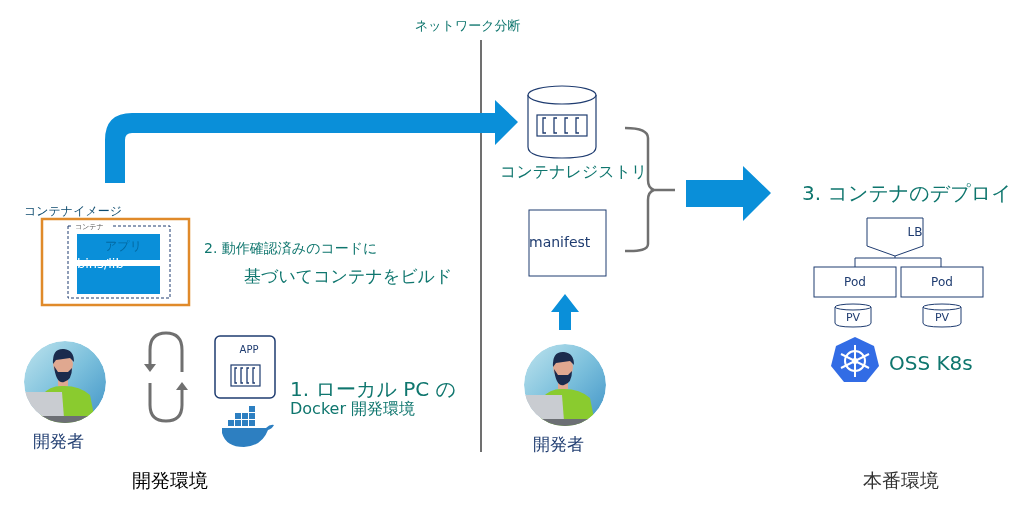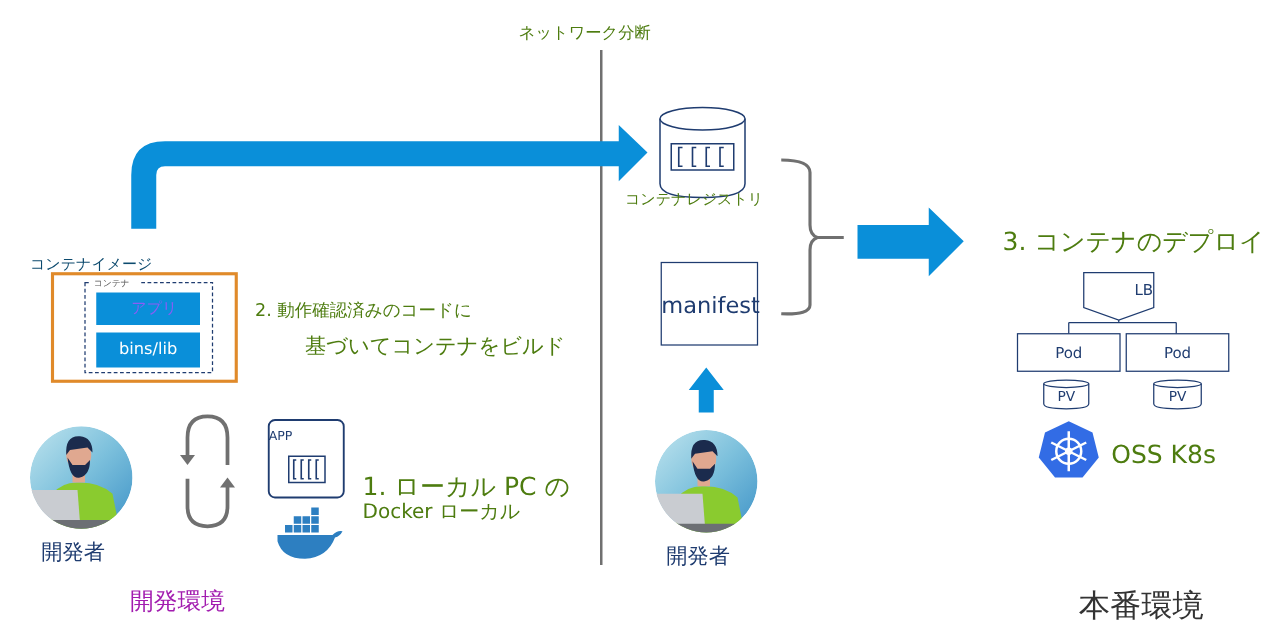--- a/index.html
+++ b/index.html
@@ -1,19 +1,19 @@
 <!DOCTYPE html>
 <html><head>
 <meta charset="utf-8">
 <style>
   html, body { margin:0; padding:0; background:#ffffff; }
   body { width:1024px; height:510px; position:relative; overflow:hidden;
          font-family:"DejaVu Sans", "Liberation Sans", sans-serif; }
   #canvas { position:absolute; left:0; top:0; width:1024px; height:510px; }
-  .txt-gray { color:#4d7c0f; }
+  .txt-gray { color:#0f766e; }
   .txt-navy { color:#1f3c70; }
   .t { position:absolute; white-space:nowrap; }
 </style>
 </head>
 <body>
 
 <svg id="canvas" viewBox="0 0 1024 510" xmlns="http://www.w3.org/2000/svg">
   <defs>
     <linearGradient id="avbg" x1="0" y1="0" x2="1" y2="1">
       <stop offset="0" stop-color="#bfe4ee"></stop>
@@ -131,38 +131,38 @@
       <line x1="841" y1="368" x2="869" y2="354"></line>
     </g>
     <circle cx="855" cy="361" r="3" fill="#fff"></circle>
   </g>
 </svg>
 
 <div class="t txt-gray" style="left:415px;top:17px;font-size:13px;">ネットワーク分断</div>
 
 <div class="t" style="left:24px;top:203px;font-size:12px;color:#0c4a6e;">コンテナイメージ</div>
 <div class="t" style="left:75px;top:222px;font-size:7px;color:#555;">コンテナ</div>
-<div class="t" style="left:77px;top:238px;width:93px;text-align:center;font-size:12px;color:#8b5cf6;">アプリ</div>
-<div class="t" style="left:77px;top:272px;width:83px;text-align:center;font-size:13px;color:#fff;">bins/lib</div>
+<div class="t" style="left:77px;top:238px;width:93px;text-align:center;font-size:12px;color:#0369a1;">アプリ</div>
+<div class="t" style="left:77px;top:256px;width:83px;font-size:13px;color:#fff;">bins/lib</div>
 
 <div class="t txt-gray" style="left:204px;top:240px;font-size:14px;">2. 動作確認済みのコードに</div>
 <div class="t txt-gray" style="left:204px;top:265px;font-size:17px;margin-left:40px;">基づいてコンテナをビルド</div>
 
-<div class="t txt-navy" style="left:215px;top:344px;width:68px;font-size:10px;">APP</div>
+<div class="t txt-navy" style="left:215px;top:344px;width:68px;text-align:center;font-size:10px;">APP</div>
 
 <div class="t txt-gray" style="left:290px;top:376px;font-size:20px;">1. ローカル PC の</div>
-<div class="t txt-gray" style="left:290px;top:399px;font-size:16px;">Docker ローカル</div>
+<div class="t txt-gray" style="left:290px;top:399px;font-size:16px;">Docker 開発環境</div>
 
 <div class="t txt-navy" style="left:33px;top:430px;font-size:17px;">開発者</div>
-<div class="t" style="left:104px;top:468px;font-size:19px;color:#a21caf;">開発環境</div>
+<div class="t" style="left:132px;top:468px;font-size:19px;color:#000000;">開発環境</div>
 
-<div class="t txt-gray" style="left:500px;top:151px;font-size:12px;">コンテナレジストリ</div>
-<div class="t txt-navy" style="left:529px;top:234px;width:77px;font-size:18px;">manifest</div>
+<div class="t txt-gray" style="left:500px;top:162px;font-size:16px;">コンテナレジストリ</div>
+<div class="t txt-navy" style="left:529px;top:234px;width:77px;font-size:14px;">manifest</div>
 <div class="t txt-navy" style="left:533px;top:433px;font-size:17px;">開発者</div>
 
 <div class="t txt-gray" style="left:802px;top:180px;font-size:20px;">3. コンテナのデプロイ</div>
 <div class="t txt-navy" style="left:867px;top:225px;width:56px;text-align:center;font-size:12px;padding-left:20px;">LB</div>
 <div class="t txt-navy" style="left:814px;top:275px;width:82px;text-align:center;font-size:12px;">Pod</div>
 <div class="t txt-navy" style="left:901px;top:275px;width:82px;text-align:center;font-size:12px;">Pod</div>
 <div class="t txt-navy" style="left:835px;top:311px;width:36px;text-align:center;font-size:11px;">PV</div>
 <div class="t txt-navy" style="left:923px;top:311px;width:38px;text-align:center;font-size:11px;">PV</div>
 <div class="t txt-gray" style="left:889px;top:351px;font-size:20px;">OSS K8s</div>
-<div class="t" style="left:863px;top:468px;font-size:25px;color:#333;">本番環境</div>
+<div class="t" style="left:863px;top:468px;font-size:19px;color:#333;">本番環境</div>
 
 </body></html>

